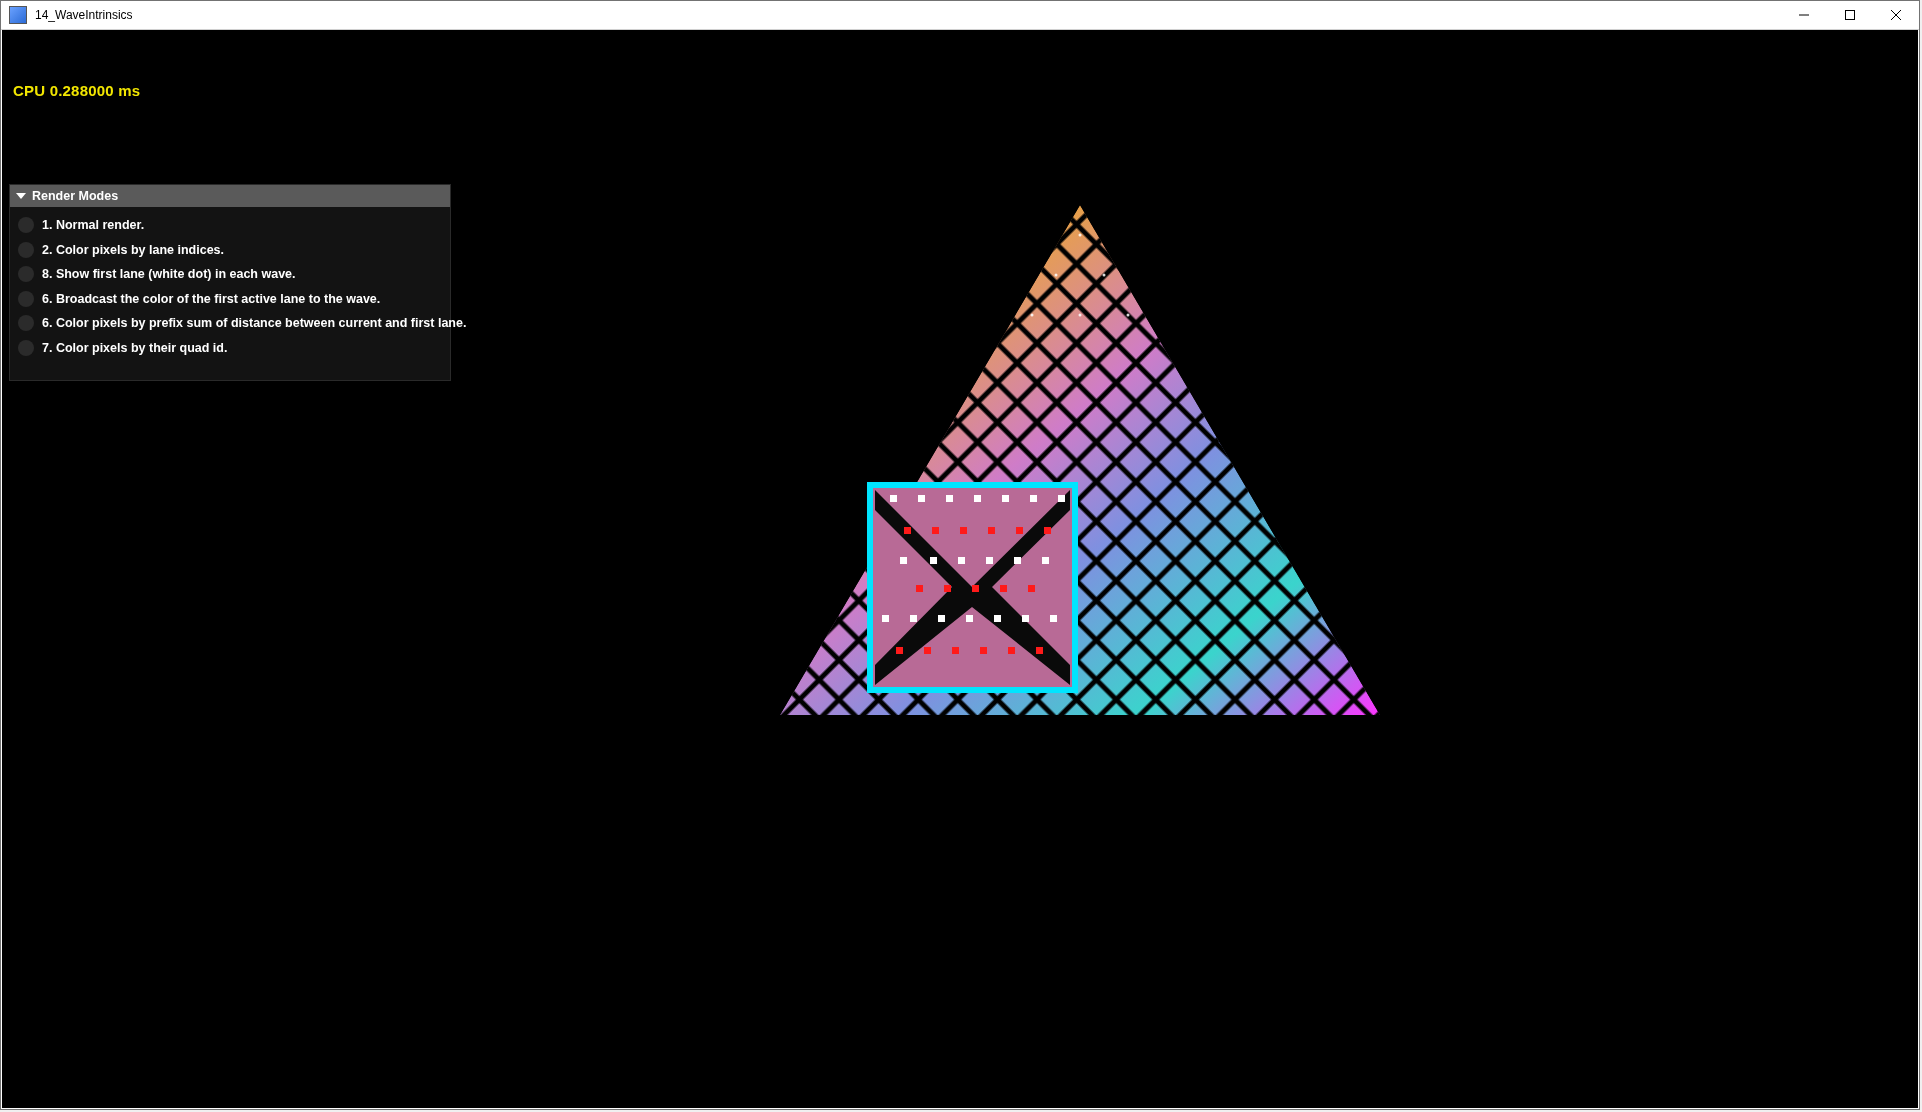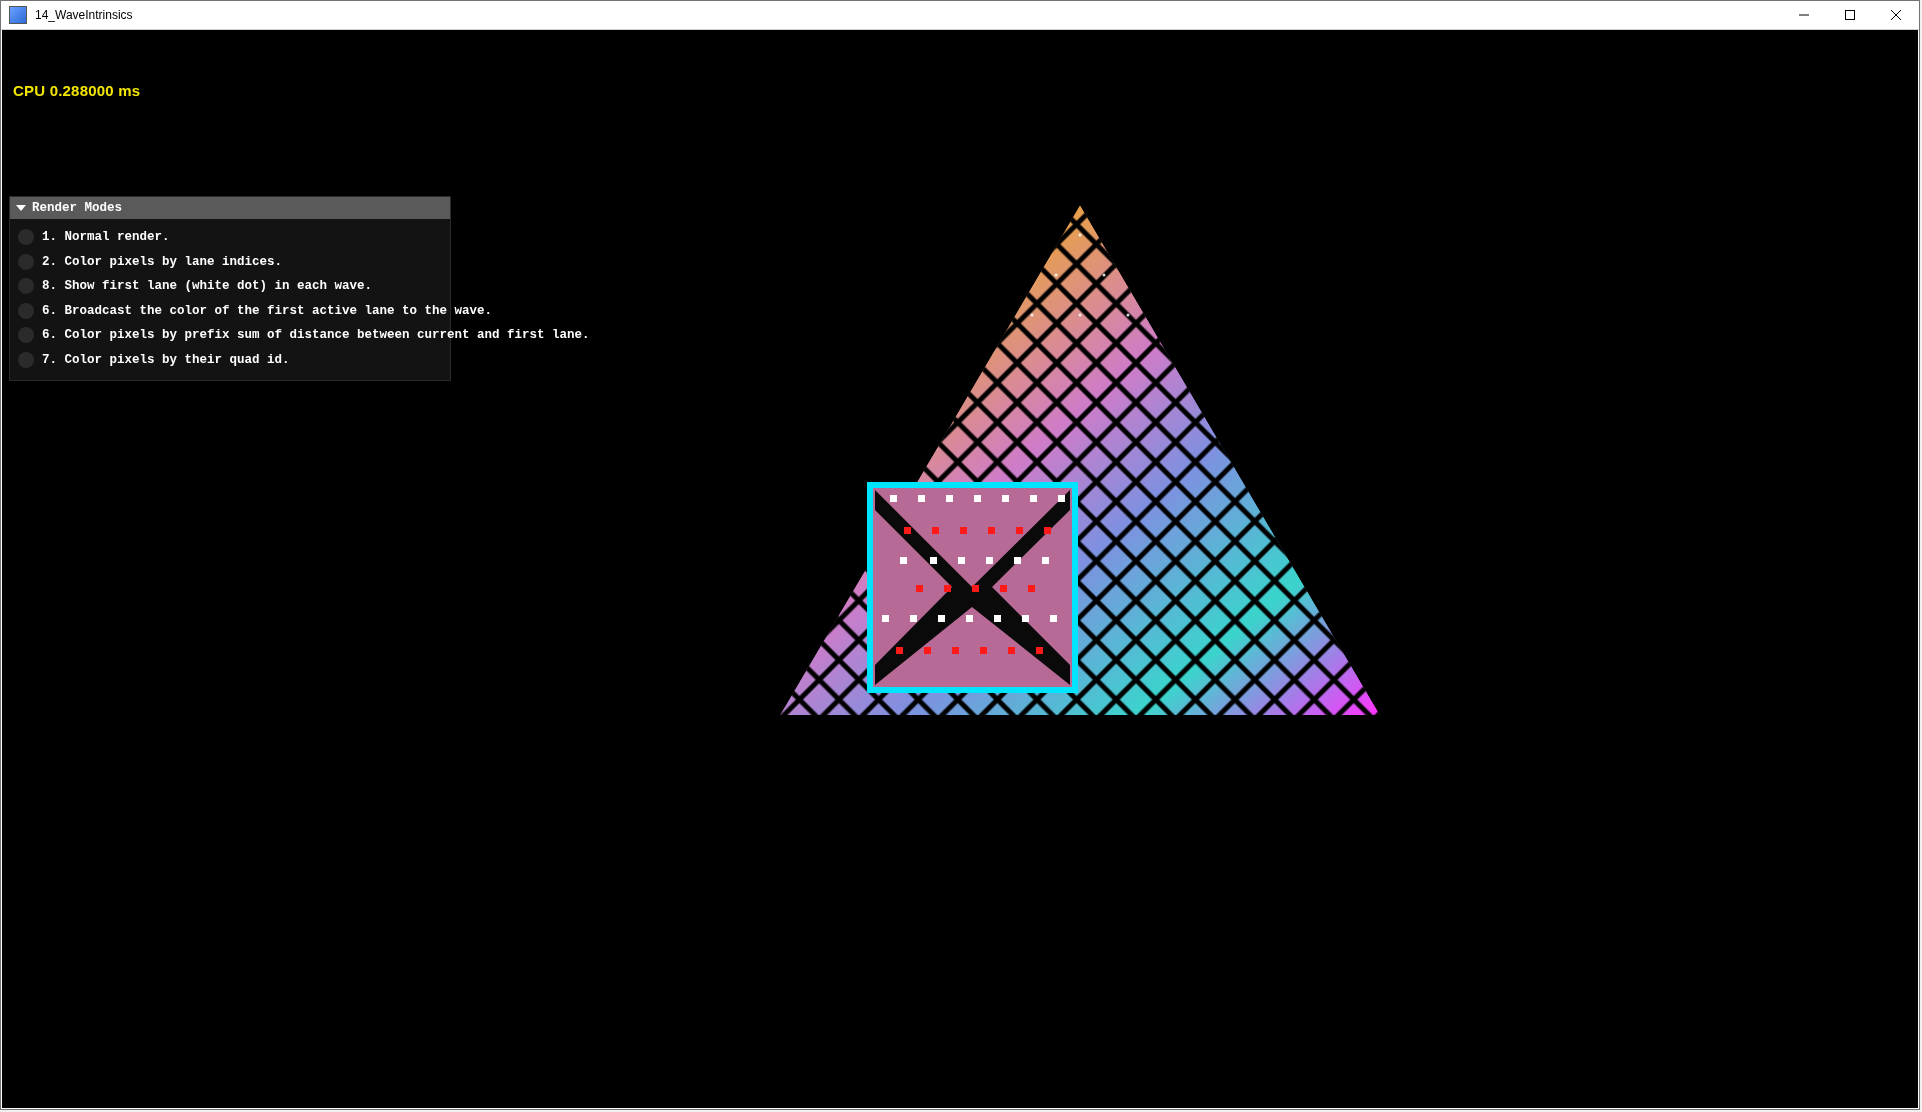--- a/index.html
+++ b/index.html
@@ -74,48 +74,47 @@
     font-weight: bold;
     font-size: 15px;
     letter-spacing: 0.2px;
     text-shadow: 0 0 2px rgba(0,0,0,0.9);
   }
 
   
   .panel {
     position: absolute;
     left: 6px;
-    top: 124px;
+    top: 112px;
     width: 440px;
     background: rgba(20,20,20,0.96);
     border: 1px solid #2a2a2a;
     font-size: 12px;
     color: #e6e6e6;
-    font-family: Liberation Mono, monospace;
   }
   .panel-header {
     height: 22px;
     display: flex;
     align-items: center;
     padding-left: 6px;
     background: #5a5a5a;
     color: #fff;
     font-weight: bold;
     font-size: 12.5px;
   }
   .panel-header .caret {
     display: inline-block;
     width: 0; height: 0;
     border-left: 5px solid transparent;
     border-right: 5px solid transparent;
     border-top: 6px solid #fff;
     margin-right: 6px;
   }
   .panel-body {
-    padding: 6px 8px 8px 8px;
+    padding: 6px 8px 20px 8px;
   }
   .radio-row {
     display: flex;
     align-items: center;
     height: 24.5px;
   }
   .radio-dot {
     width: 16px; height: 16px;
     border-radius: 50%;
     background: #2b2b2b;

